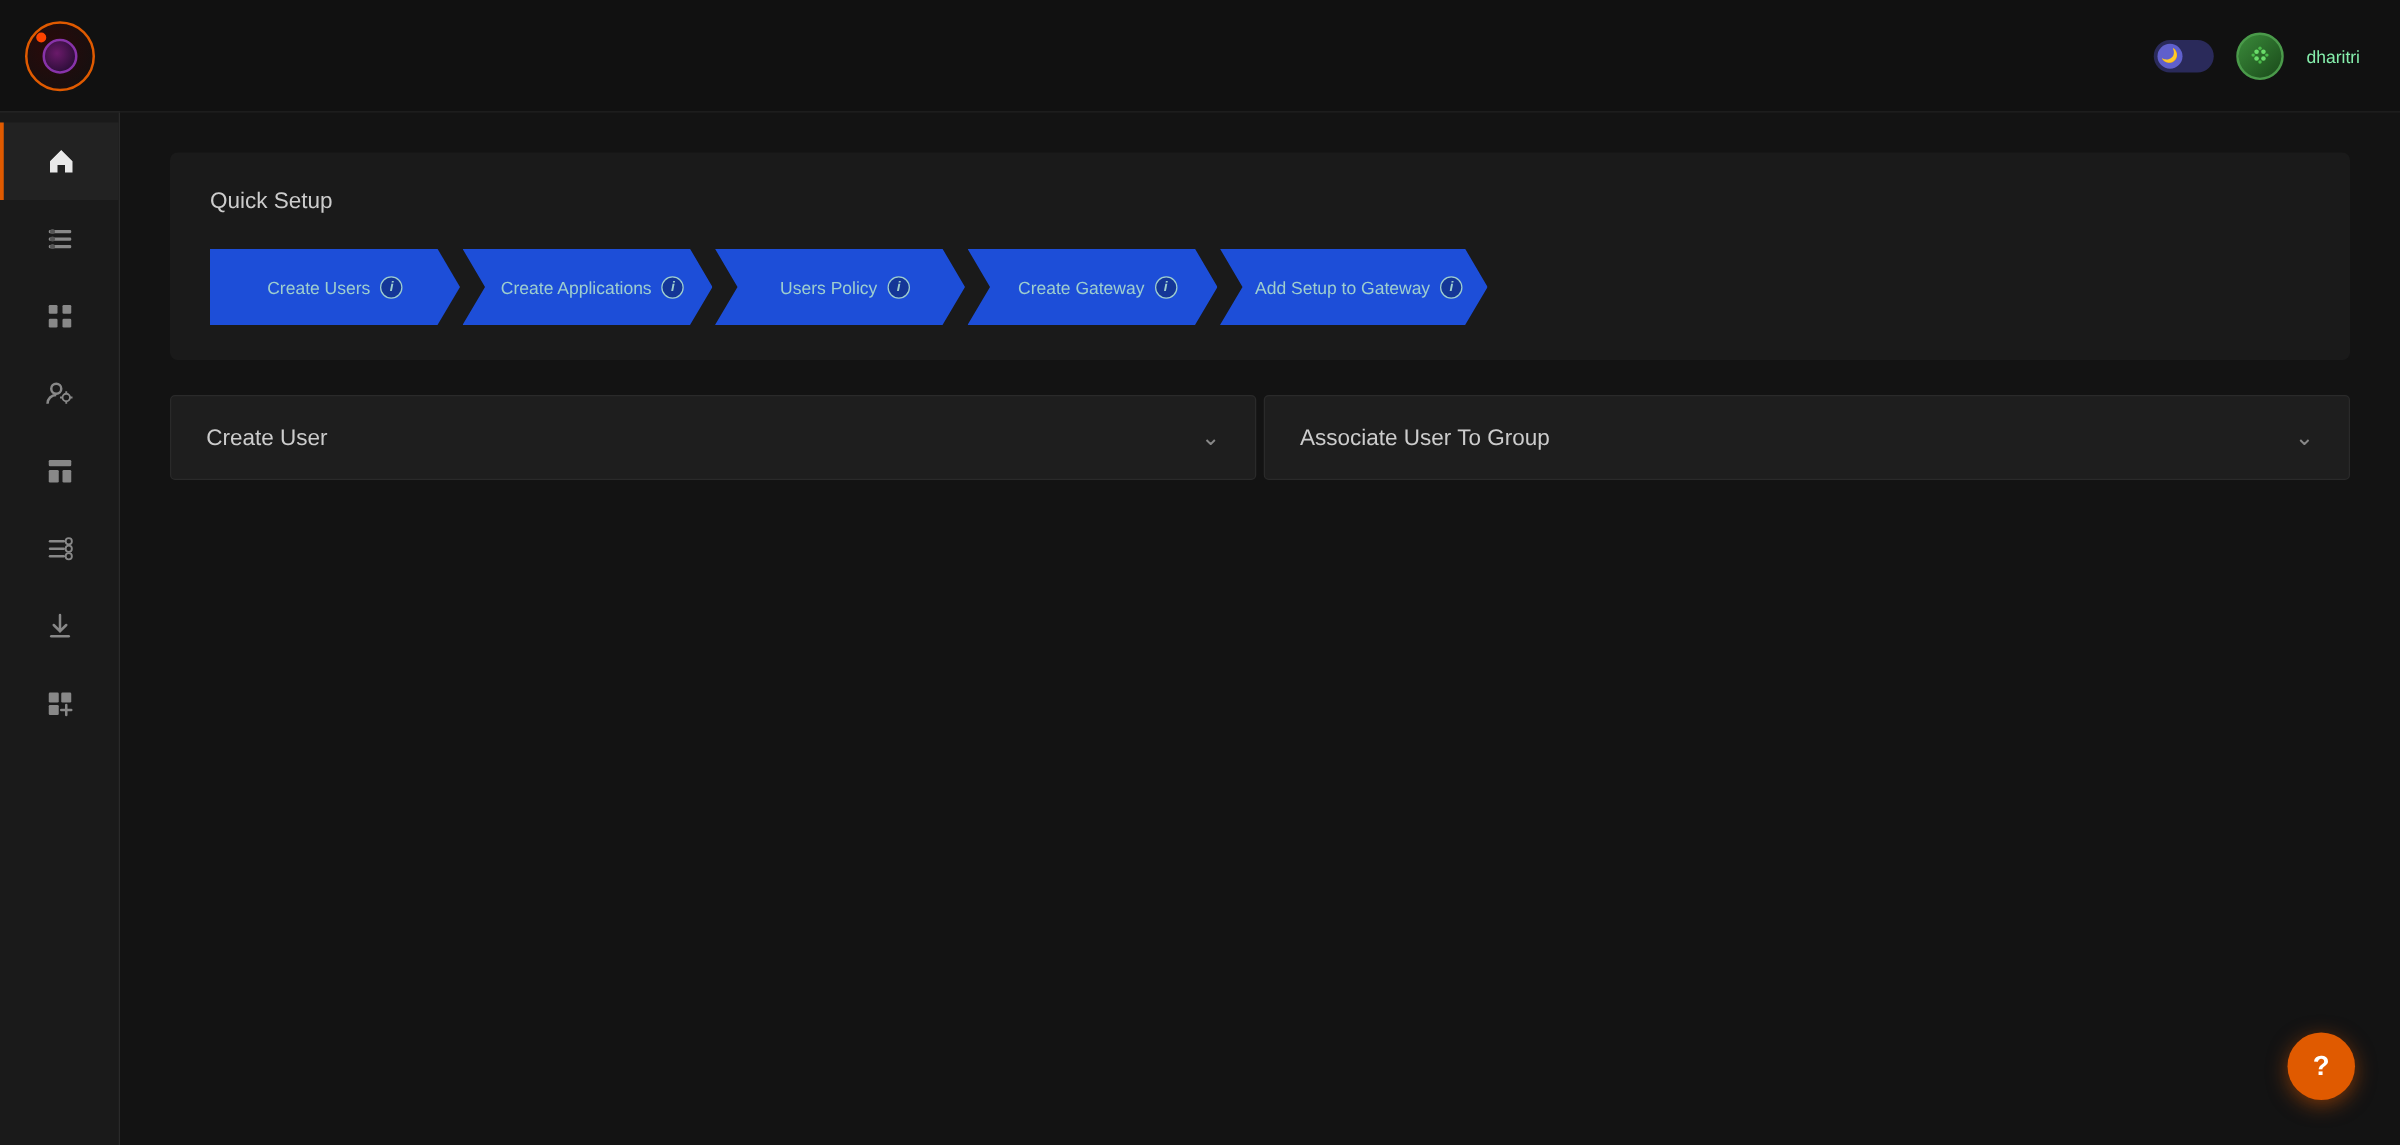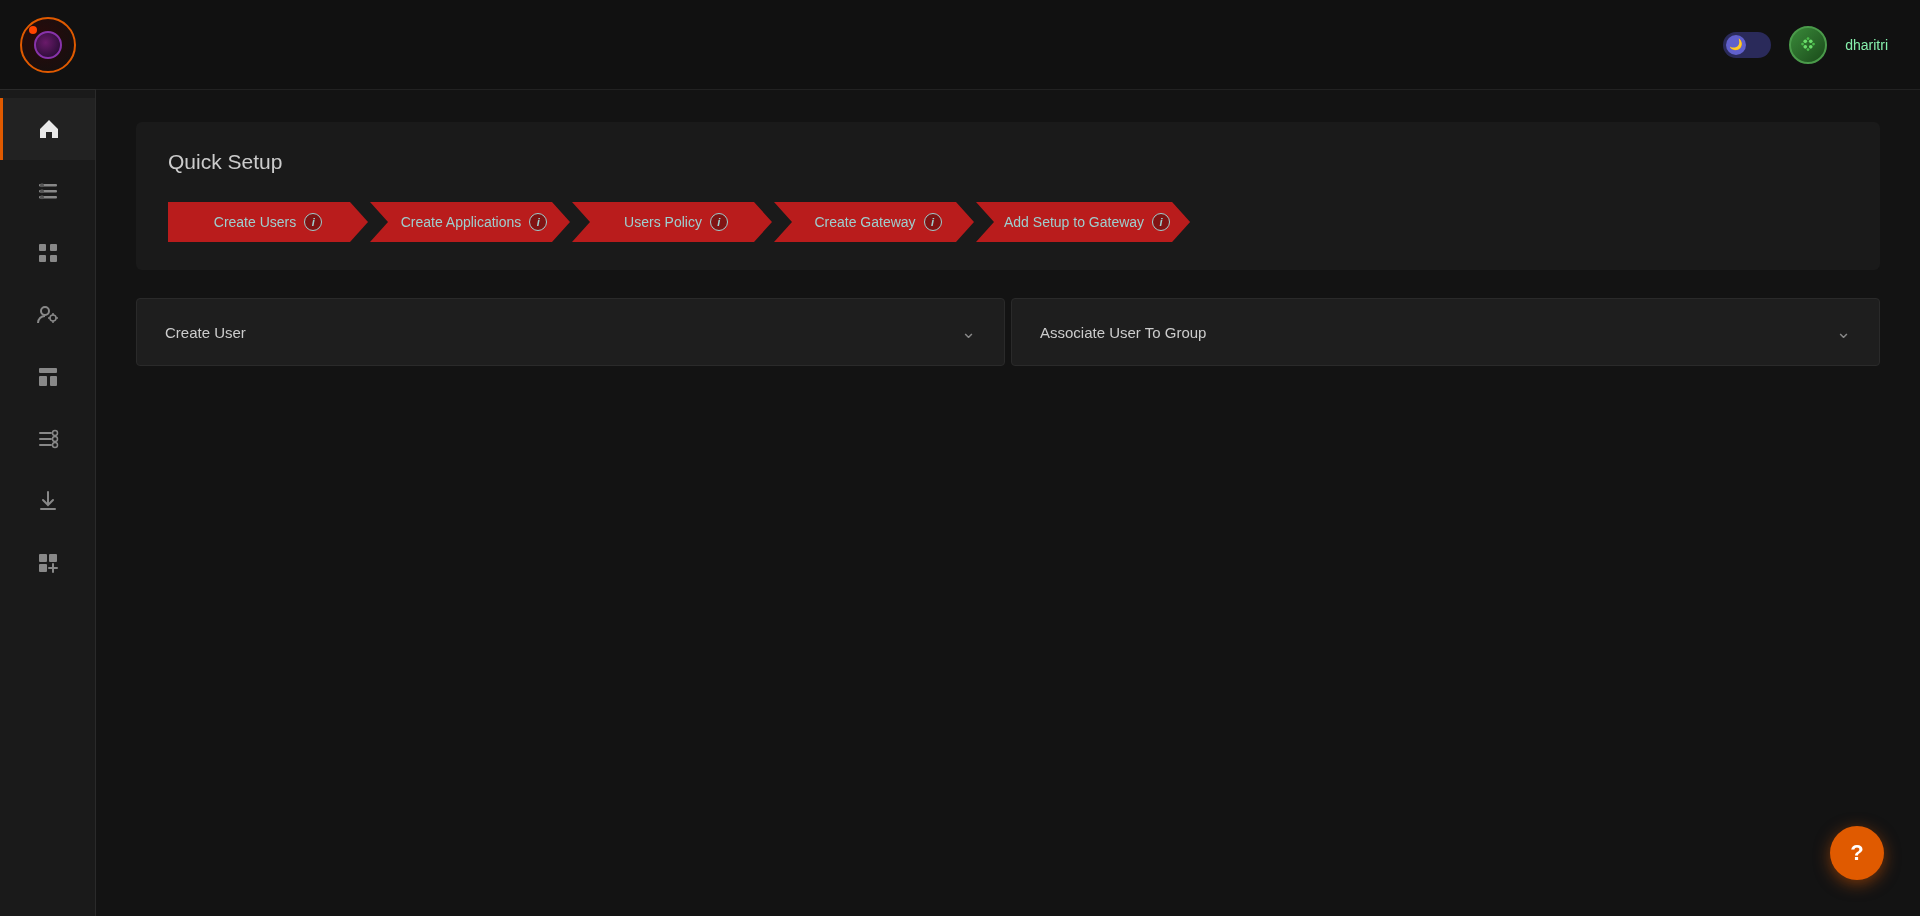--- a/index.html
+++ b/index.html
@@ -172,36 +172,36 @@
 
     
     .quick-setup-section {
       background: #1a1a1a;
       border-radius: 6px;
       padding: 28px 32px;
       margin-bottom: 28px;
     }
     .quick-setup-title {
       color: #ccc;
-      font-size: 21px;
+      font-size: 18px;
       font-weight: 500;
       margin-bottom: 28px;
     }
 
     
     .steps-container {
       display: flex;
       align-items: center;
       gap: 0;
     }
     .step-arrow {
       display: flex;
       align-items: center;
-      height: 40px;
-      background: #b91c1c;
+      height: 61px;
+      background: #1d4ed8;
       color: #9ecece;
       font-size: 14px;
       font-weight: 500;
       padding: 0 20px 0 28px;
       position: relative;
       cursor: pointer;
       clip-path: polygon(0 0, calc(100% - 18px) 0, 100% 50%, calc(100% - 18px) 100%, 0 100%, 18px 50%);
       margin-right: 2px;
       min-width: 200px;
       justify-content: center;
@@ -242,21 +242,21 @@
     }
     .card-header {
       display: flex;
       align-items: center;
       justify-content: space-between;
       padding: 22px 28px;
       cursor: pointer;
     }
     .card-title {
       color: #ccc;
-      font-size: 15px;
+      font-size: 18px;
       font-weight: 500;
     }
     .card-chevron {
       color: #888;
       font-size: 18px;
     }
     .card + .card {
       margin-left: 6px;
     }
 

